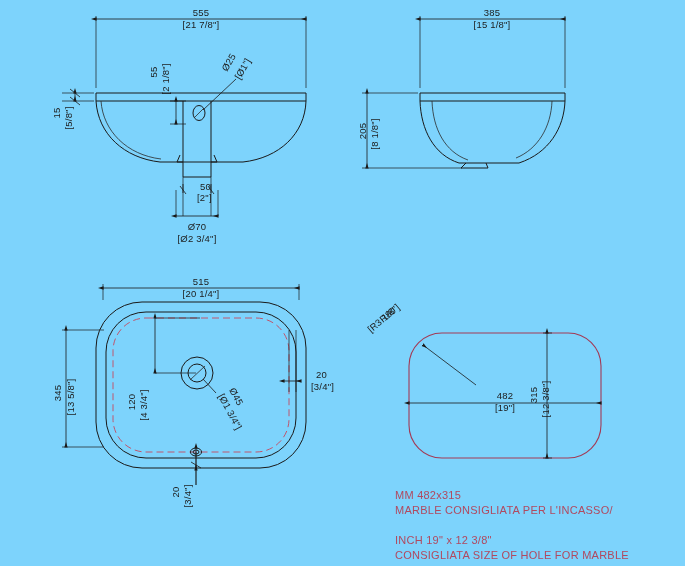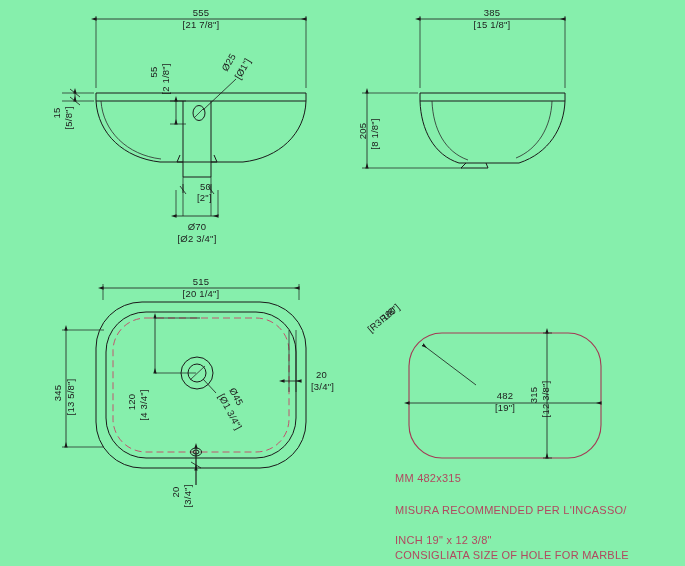--- a/index.html
+++ b/index.html
@@ -11,21 +11,21 @@
     width: 685px;
     height: 566px;
     font-family: "Liberation Sans", sans-serif;
     overflow: hidden;
     position: relative;
   }
   #sheet {
     position: relative;
     width: 685px;
     height: 566px;
-    background: #86efac;
+    background: #7dd3fc;
   }
   svg.drawing {
     position: absolute;
     top: 0;
     left: 0;
     width: 685px;
     height: 566px;
   }
   .ln {
     stroke: #1a1a1a;
@@ -253,18 +253,18 @@
     <text class="dimtext" x="371" y="333" text-anchor="start" transform="rotate(-40 371 333)">[R3 1/8"]</text>
 
     <text class="dimtext" x="505" y="399" text-anchor="middle">482</text>
     <text class="dimtext" x="505" y="411" text-anchor="middle">[19"]</text>
 
     <text class="dimtext" x="537" y="395" text-anchor="middle" transform="rotate(-90 537 395)">315</text>
     <text class="dimtext" x="549" y="399" text-anchor="middle" transform="rotate(-90 549 399)">[12 3/8"]</text>
 
   </svg>
 
-  <div class="notetext" style="left:395px; top:471px;">MM 482x315</div>
-  <div class="notetext" style="left:395px; top:503px;">MISURA RECOMMENDED PER L'INCASSO/</div>
+  <div class="notetext" style="left:395px; top:488px;">MM 482x315</div>
+  <div class="notetext" style="left:395px; top:503px;">MARBLE CONSIGLIATA PER L'INCASSO/</div>
   <div class="notetext" style="left:395px; top:533px;">INCH 19" x 12 3/8"</div>
   <div class="notetext" style="left:395px; top:548px;">CONSIGLIATA SIZE OF HOLE FOR MARBLE</div>
 
 </div>
 
 </body></html>

